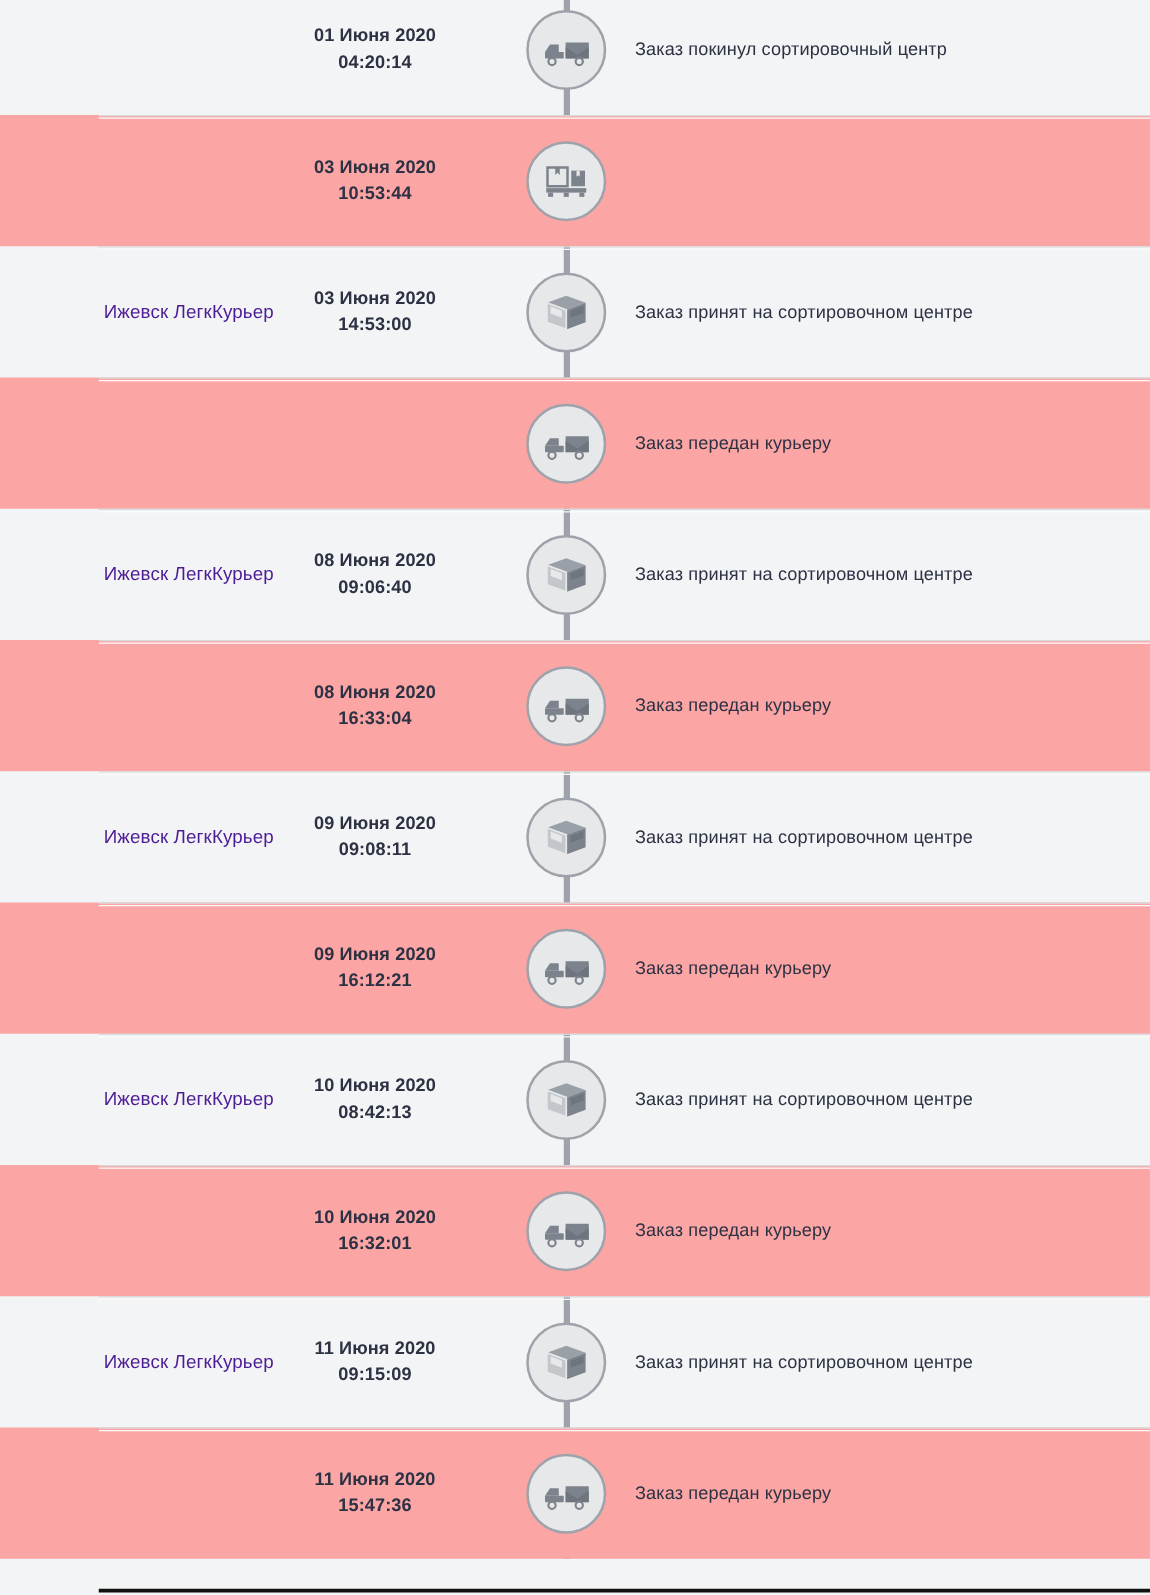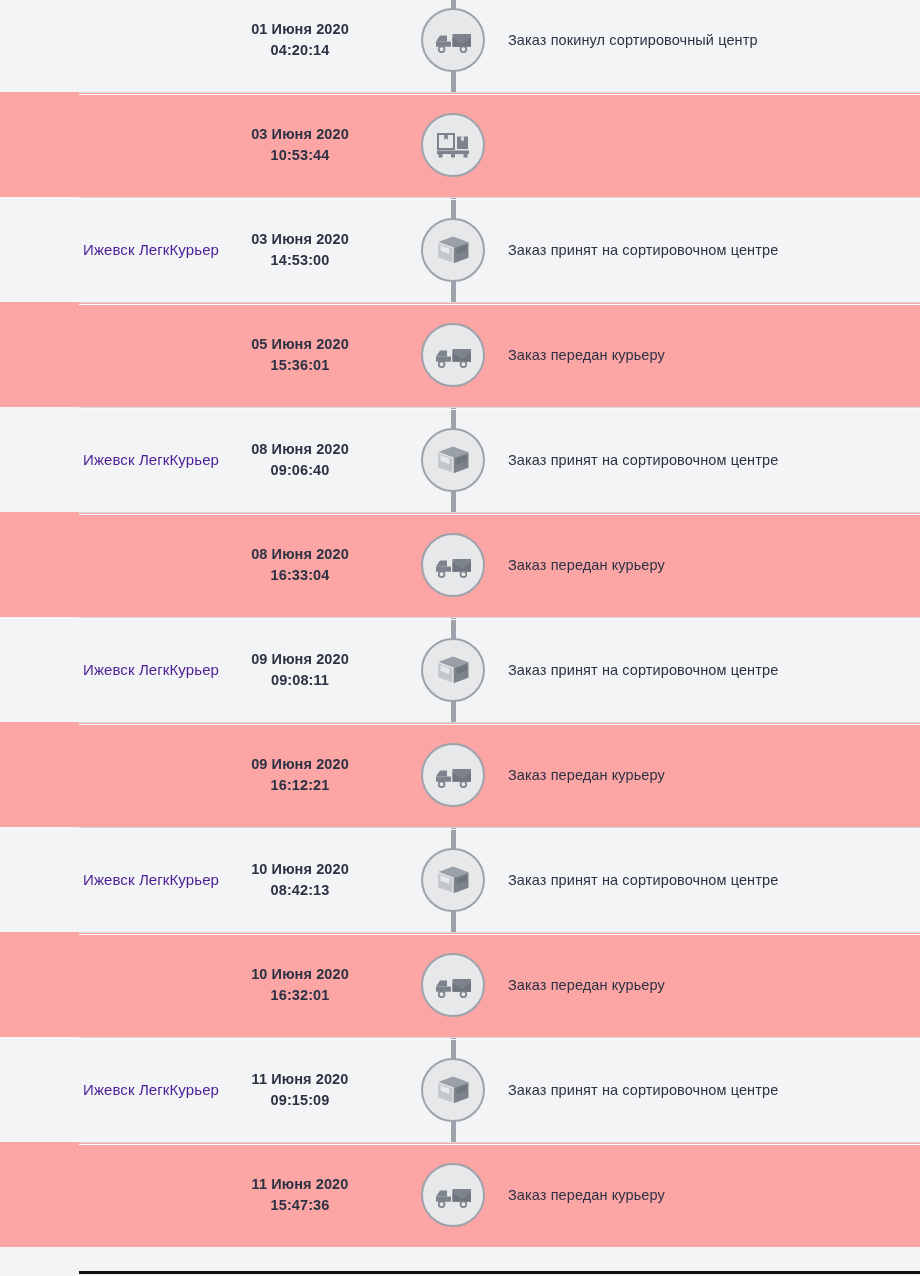--- a/index.html
+++ b/index.html
@@ -209,24 +209,20 @@
       <path d="M17 12.9 L17 28.5 L1.5 22.8 L1.5 7.2 Z" fill="none" stroke="#e7e8e9" stroke-width="1.4"></path>
       <path d="M4.5 10.2 L13.5 13.6 L13.5 19.2 L4.5 15.8 Z" fill="#e7e8e9"></path>
       <path d="M20.6 13.5 L30.8 9.7 L30.8 15.4 L20.6 19.2 Z" fill="#6f757e"></path>
     </svg>
           </span>
         </div>
     <div class="col-status">Заказ принят на сортировочном центре</div>
   </div>
       <div class="row alt">
     <div class="col-courier"></div>
-    <div class="col-date">
-      <span class="date">05 Июня 2020</span>
-      <span class="time">15:36:01</span>
-    </div>
     <div class="node">
           <span>
     <svg width="38" height="28" viewBox="0 0 38 28" aria-hidden="true">
       <g fill="#7d838c">
         <path d="M2 15.5 L6 9.5 L13 9.5 L13 15.5 Z"></path>
         <rect x="2" y="15.5" width="15" height="5.2" rx="0.6"></rect>
         <path d="M18.5 8 L37 8 L37 10.6 L27.8 17 L18.5 10.6 Z"></path>
         <rect x="18.5" y="10.2" width="18.5" height="10.5"></rect>
         <path d="M18.5 11.6 L27.8 18 L37 11.6 L37 20.7 L18.5 20.7 Z" fill="#6f757e"></path>
       </g>

